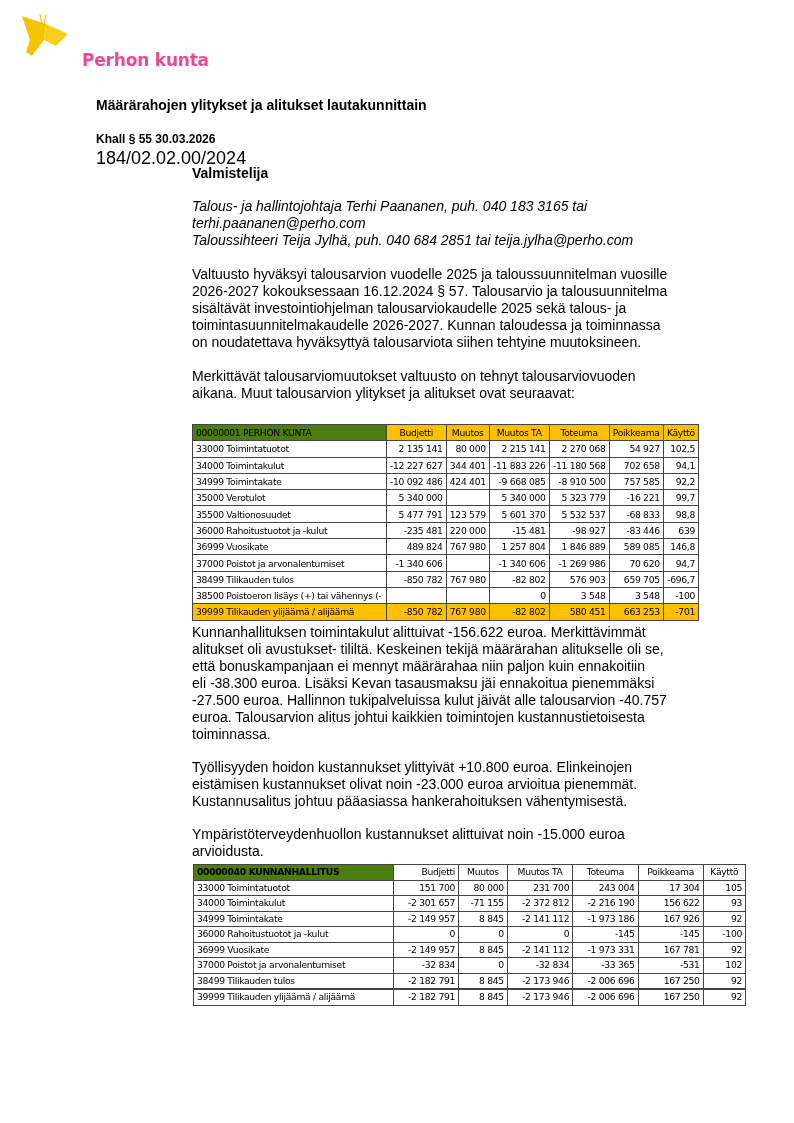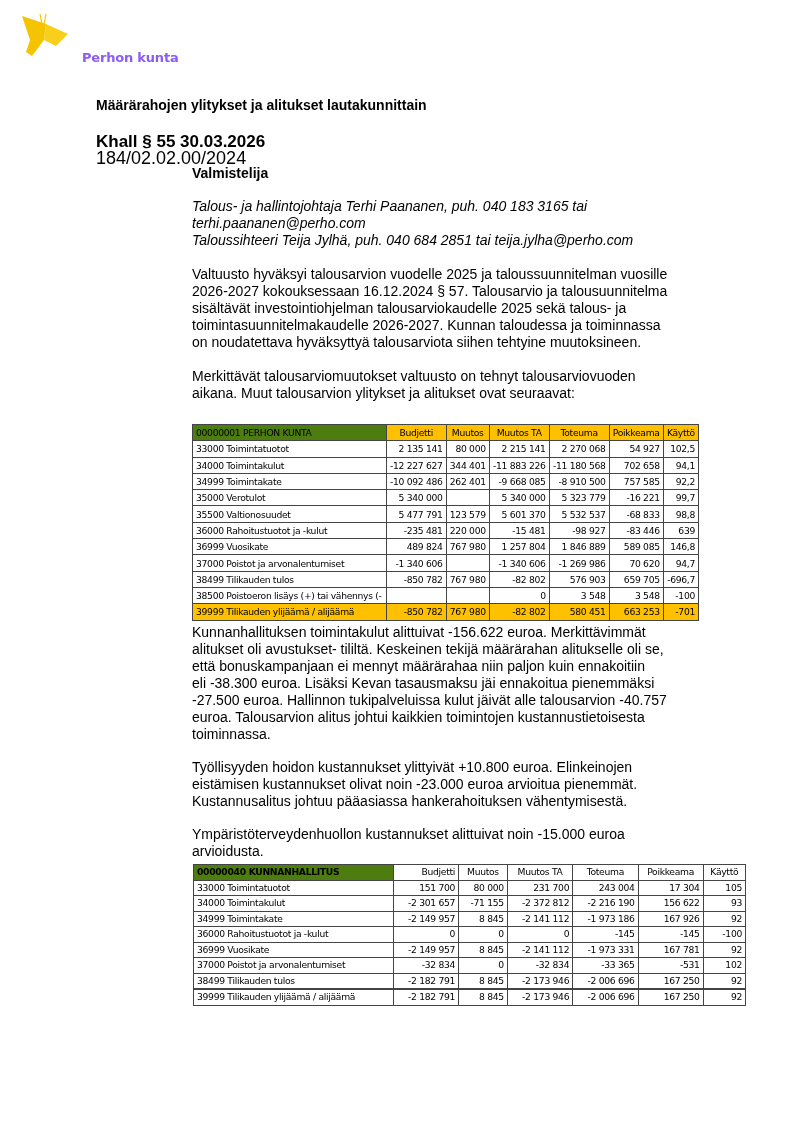--- a/index.html
+++ b/index.html
@@ -1,23 +1,23 @@
 <!DOCTYPE html>
 <html><head>
 <meta charset="utf-8">
 <style>
   html, body { margin: 0; padding: 0; background: #ffffff; }
   body { width: 794px; height: 1123px; position: relative; overflow: hidden;
          font-family: "Liberation Sans", sans-serif; color: #000; }
   .logo { position: absolute; left: 20px; top: 12px; width: 170px; height: 50px; }
   .logo-text { position: absolute; left: 62px; top: 38px; font-family: "DejaVu Sans", sans-serif;
-               font-weight: bold; font-size: 13px; color: #8b5cf6; letter-spacing: -0.2px; white-space: nowrap; }
+               font-weight: bold; font-size: 17px; color: #ec4899; letter-spacing: -0.2px; white-space: nowrap; }
   .abs { position: absolute; white-space: nowrap; }
   .title { left: 96px; top: 97px; font-size: 14px; font-weight: bold; }
-  .khall { left: 96px; top: 132px; font-size: 17px; font-weight: bold; }
+  .khall { left: 96px; top: 132px; font-size: 12px; font-weight: bold; }
   .refno { left: 96px; top: 148px; font-size: 18px; }
   .valm { left: 192px; top: 165px; font-size: 14px; font-weight: bold; }
   .para { position: absolute; left: 192px; font-size: 14px; line-height: 17px; white-space: nowrap; }
   .italic { font-style: italic; }
   .para div { height: 17px; }
 
   table.fin { position: absolute; border-collapse: collapse; font-family: "DejaVu Sans", sans-serif;
               font-size: 9.2px; letter-spacing: -0.3px; }
   table.fin td { border: 1px solid #444; padding: 0 3px; height: 15.3px; line-height: 15px; white-space: nowrap; }
   table.fin td.num { text-align: right; }
@@ -94,21 +94,21 @@
         <td class="num">-12 227 627</td>
         <td class="num">344 401</td>
         <td class="num">-11 883 226</td>
         <td class="num">-11 180 568</td>
         <td class="num">702 658</td>
         <td class="num">94,1</td>
       </tr>
   <tr>
         <td>34999 Toimintakate</td>
         <td class="num">-10 092 486</td>
-        <td class="num">262 401</td>
+        <td class="num">424 401</td>
         <td class="num">-9 668 085</td>
         <td class="num">-8 910 500</td>
         <td class="num">757 585</td>
         <td class="num">92,2</td>
       </tr>
   <tr>
         <td>35000 Verotulot</td>
         <td class="num">5 340 000</td>
         <td class="num"></td>
         <td class="num">5 340 000</td>

